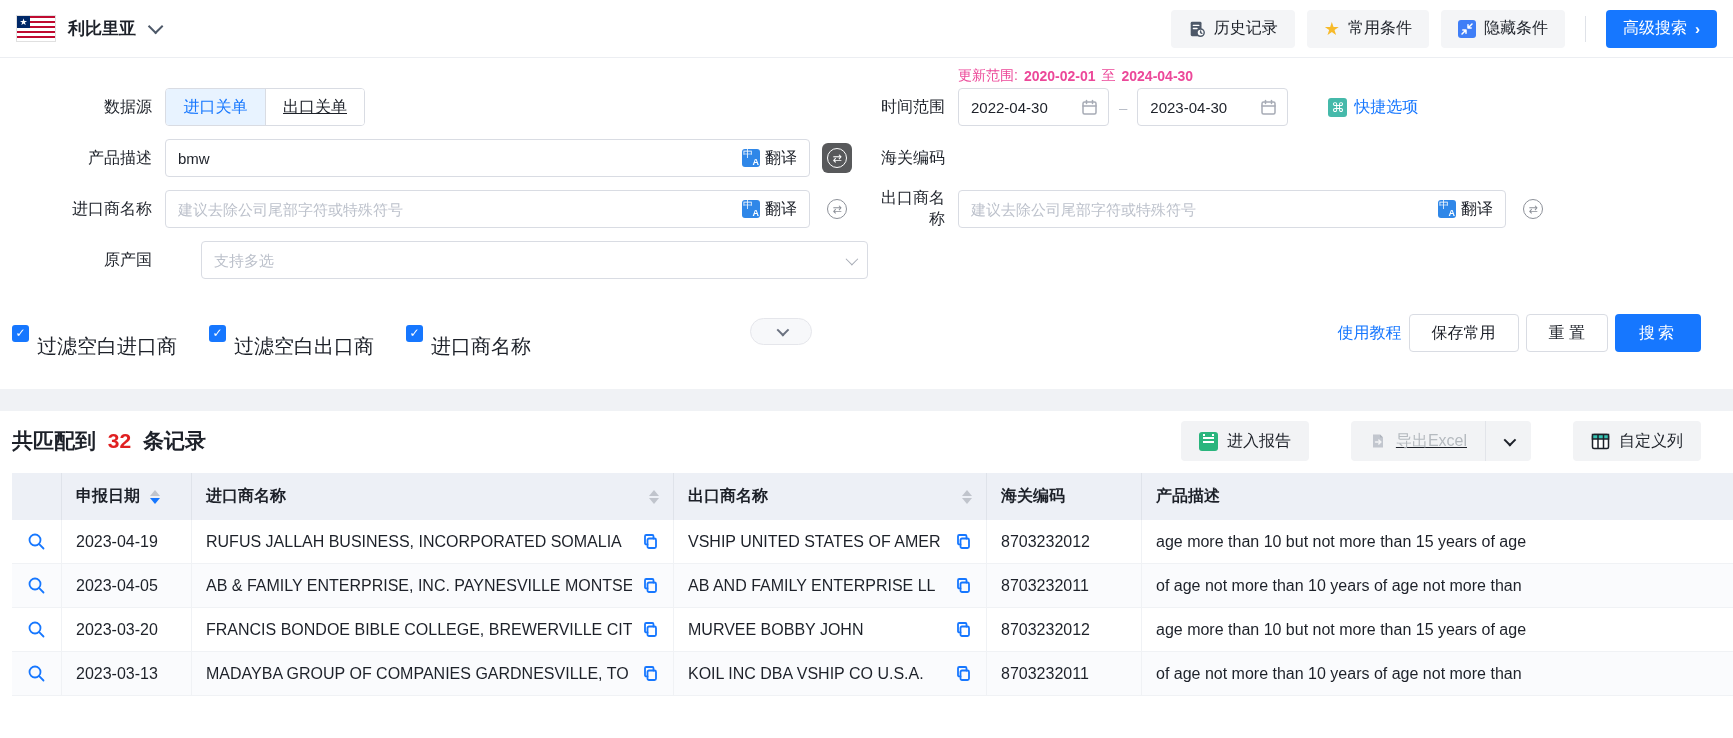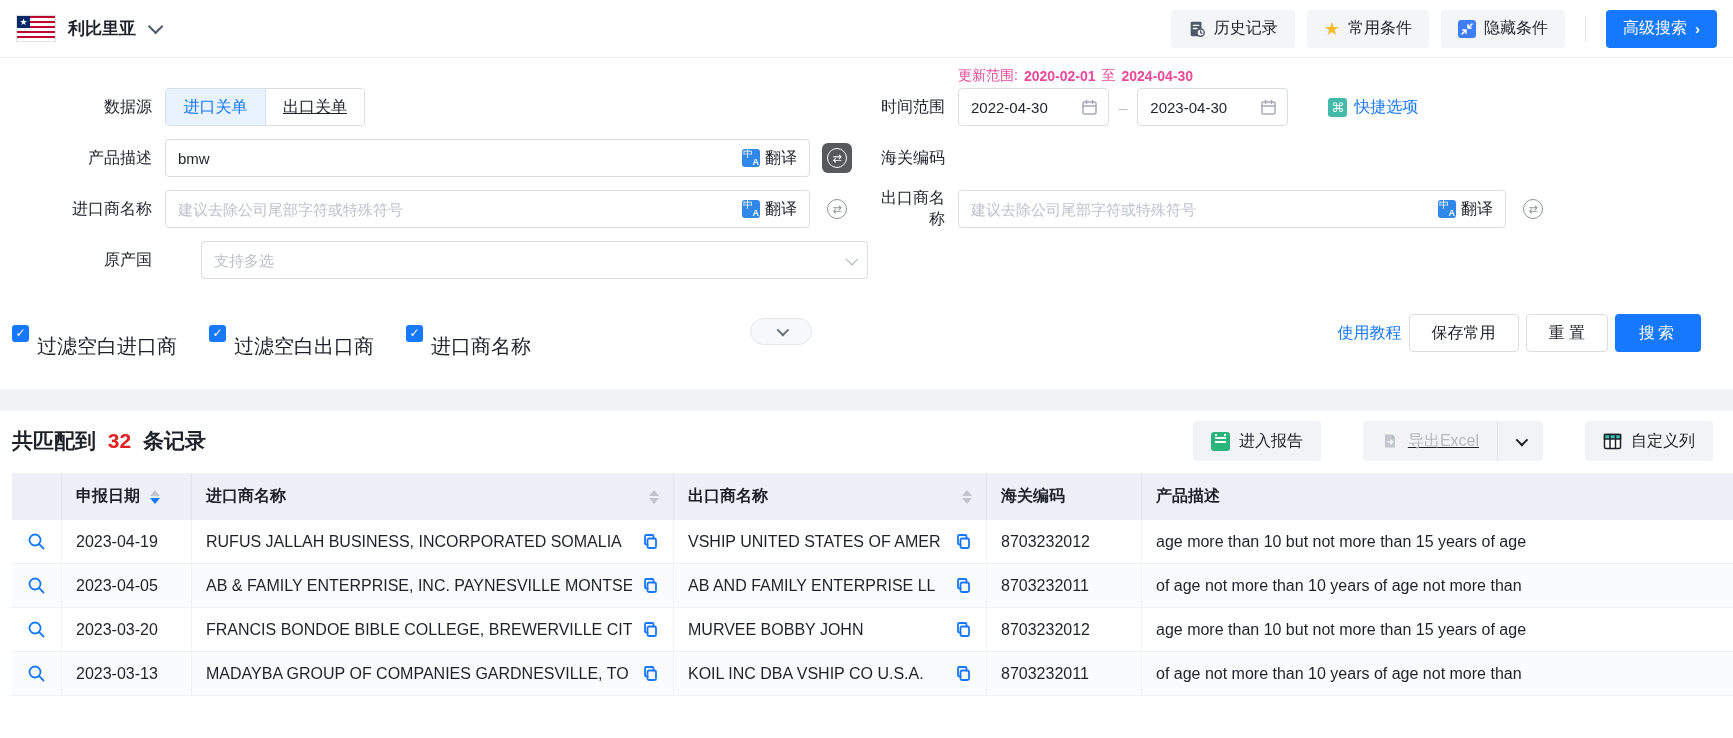--- a/index.html
+++ b/index.html
@@ -90,21 +90,21 @@
   .filter-actions { margin-left:auto; display:flex; align-items:center; gap:7px; padding-right:16px; }
   .link { color:#1677ff; font-size:16px; cursor:pointer; }
   .btn-outline { height:38px; padding:0 22px; background:#fff; border:1px solid #d9dce3;
     border-radius:4px; font-size:16px; color:#1d2129; cursor:pointer; font-family:inherit; }
   .btn-primary { height:38px; padding:0 24px; background:#1677ff; border:none; border-radius:4px;
     font-size:16px; color:#fff; cursor:pointer; letter-spacing:3px; font-family:inherit; }
 
   .band { height:22px; background:#f0f2f5; }
 
   
-  .results { padding:8px 4px 0 12px; }
+  .results { padding:8px 16px 0 12px; }
   .results-head { display:flex; align-items:center; height:44px; padding-right:16px; }
   .results-title { font-size:21px; font-weight:700; }
   .results-title .count { color:#e02021; margin:0 6px; }
   .rh-actions { margin-left:auto; display:flex; align-items:center; gap:42px; }
   .r-btn { height:40px; padding:0 18px; background:#f2f3f5; border:none; border-radius:4px;
     display:flex; align-items:center; gap:9px; font-size:16px; color:#1d2129; cursor:pointer;
     font-family:inherit; }
   .split { display:flex;text-decoration:underline; }
   .split .r-btn { border-radius:4px 0 0 4px; color:#b5babf; }
   .split .r-chevbtn { width:46px; height:40px; background:#f2f3f5; border:none;

